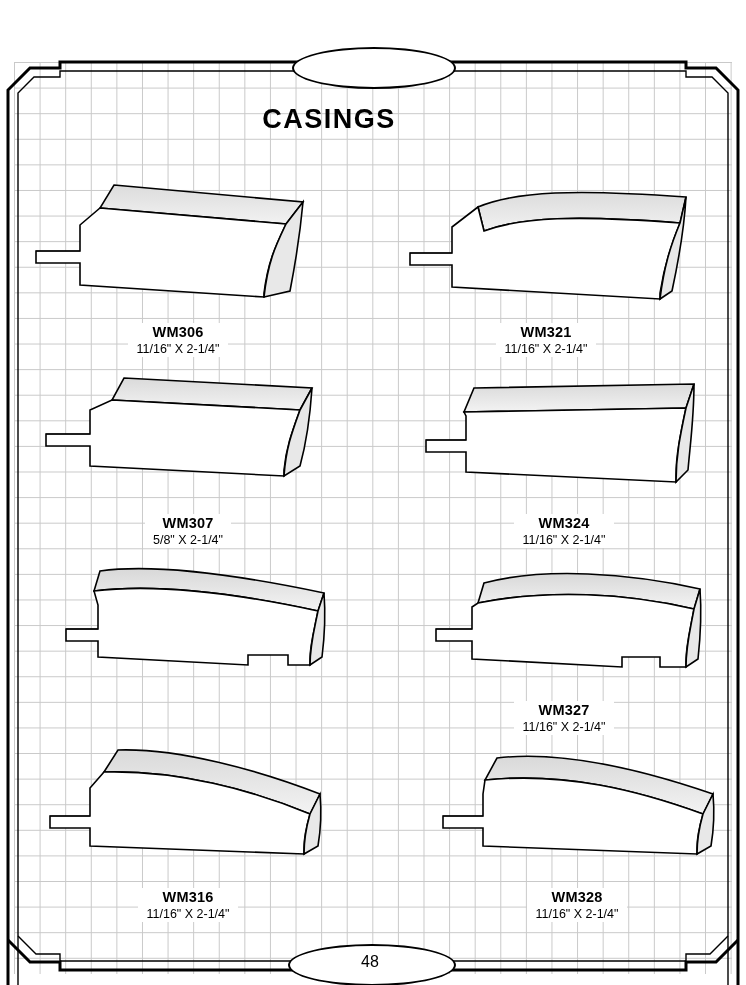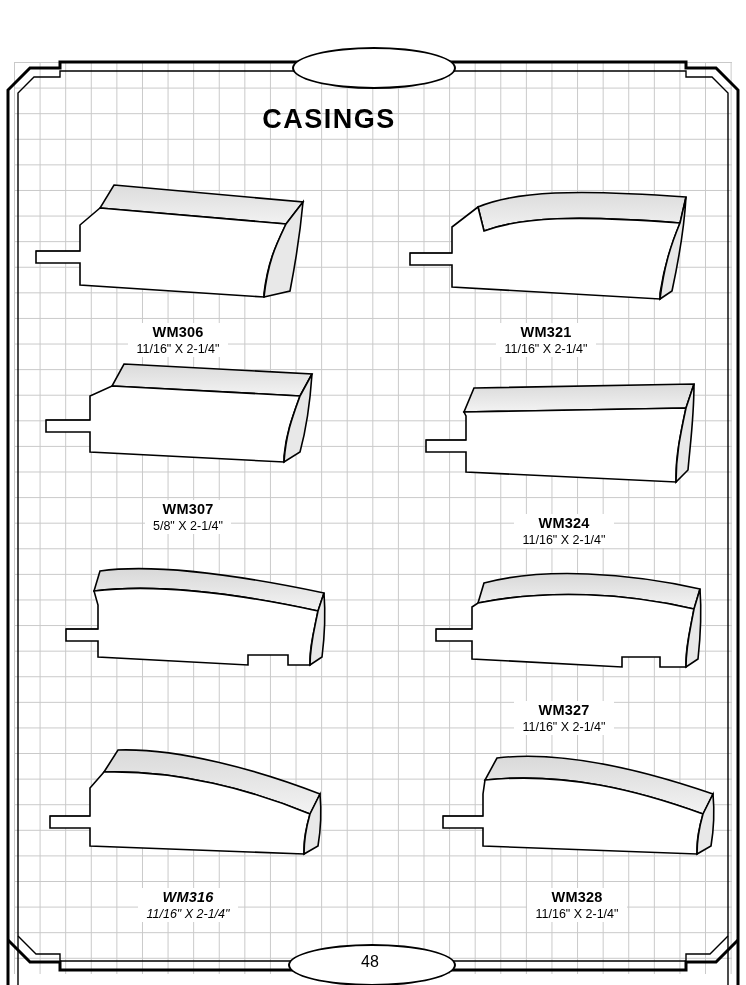--- a/index.html
+++ b/index.html
@@ -185,21 +185,21 @@
       <path d="M56,78 L14,78" stroke="#000" stroke-width="1.2" fill="none"></path>
     </svg>
     <div class="caption">
       <span class="caption-inner">
         <span class="code">WM321</span>
         <span class="dims">11/16" X 2-1/4"</span>
       </span>
     </div>
   </div>
 
-  <div class="cell" style="left:38px; top:352px;">
+  <div class="cell" style="left:38px; top:366px;">
     <svg class="profile-svg" viewBox="0 0 300 155">
       <defs>
         <linearGradient id="gC" x1="0" y1="0" x2="0" y2="1">
           <stop offset="0%" stop-color="#dadada"></stop>
             <stop offset="100%" stop-color="#f3f3f3"></stop>
         </linearGradient>
       </defs>
       <path d="M86,12 L274,22 L262,44 L74,34 Z" fill="url(#gC)" stroke="#000" stroke-width="1.6"></path>
       <path d="M74,34 L262,44 C254,66 248,82 246,104 L246,110 L52,100 L52,80 L8,80 L8,68 L52,68 L52,44 Z" fill="#ffffff" stroke="#000" stroke-width="1.6"></path>
       <path d="M262,44 L274,22 C272,52 268,78 262,100 L246,110 C248,82 254,66 262,44 Z" fill="#e8e8e8" stroke="#000" stroke-width="1.6"></path>
@@ -263,21 +263,21 @@
       <path d="M58,76 L22,76" stroke="#000" stroke-width="1.2" fill="none"></path>
     </svg>
     <div class="caption">
       <span class="caption-inner">
         <span class="code">WM327</span>
         <span class="dims">11/16" X 2-1/4"</span>
       </span>
     </div>
   </div>
 
-  <div class="cell" style="left:38px; top:740px;font-style:italic;">
+  <div class="cell" style="left:38px; top:740px;">
     <svg class="profile-svg" viewBox="0 0 300 155">
       <defs>
         <linearGradient id="gG" x1="0" y1="0" x2="0" y2="1">
           <stop offset="0%" stop-color="#d9d9d9"></stop>
             <stop offset="100%" stop-color="#f3f3f3"></stop>
         </linearGradient>
       </defs>
       <path d="M80,10 C140,8 220,30 282,54 L272,74 C214,50 140,30 66,32 Z" fill="url(#gG)" stroke="#000" stroke-width="1.6"></path>
       <path d="M66,32 C140,30 214,50 272,74 C268,88 266,98 266,108 L266,114 L52,106 L52,88 L12,88 L12,76 L52,76 L52,48 Z" fill="#ffffff" stroke="#000" stroke-width="1.6"></path>
       <path d="M272,74 L282,54 C284,76 282,94 280,106 L266,114 C266,98 268,88 272,74 Z" fill="#e8e8e8" stroke="#000" stroke-width="1.6"></path>

